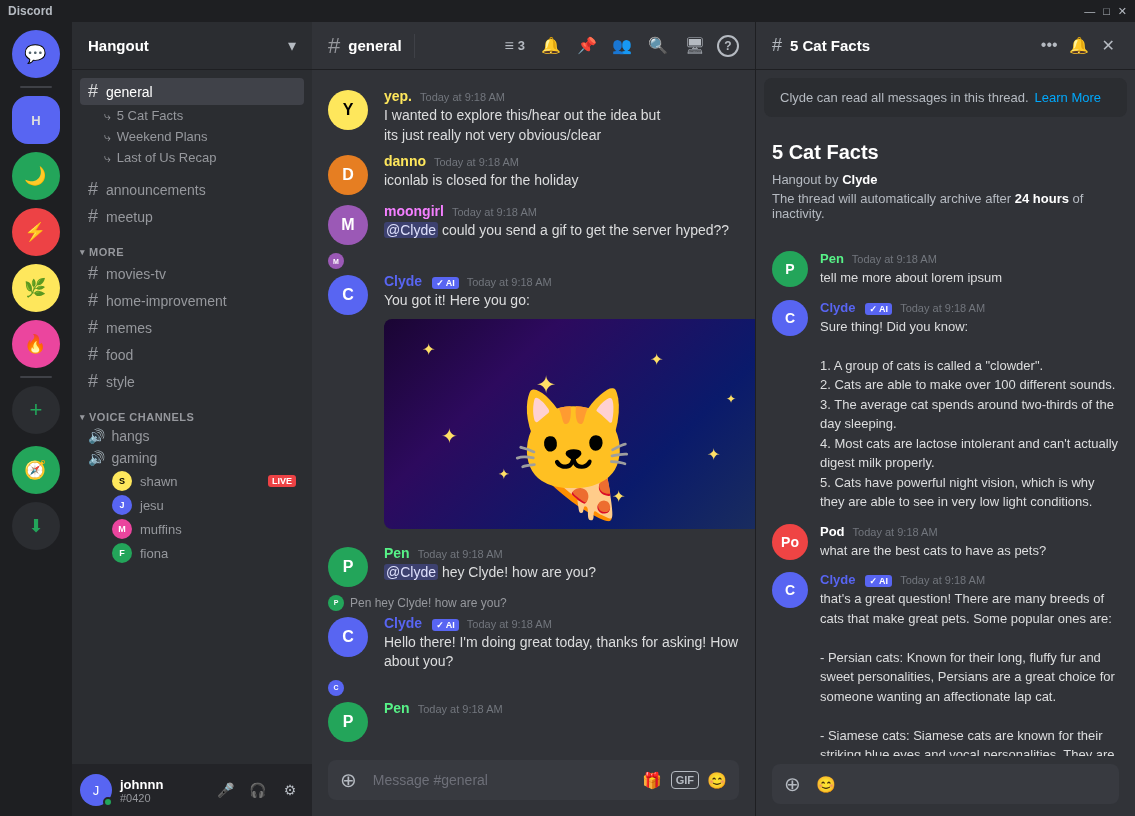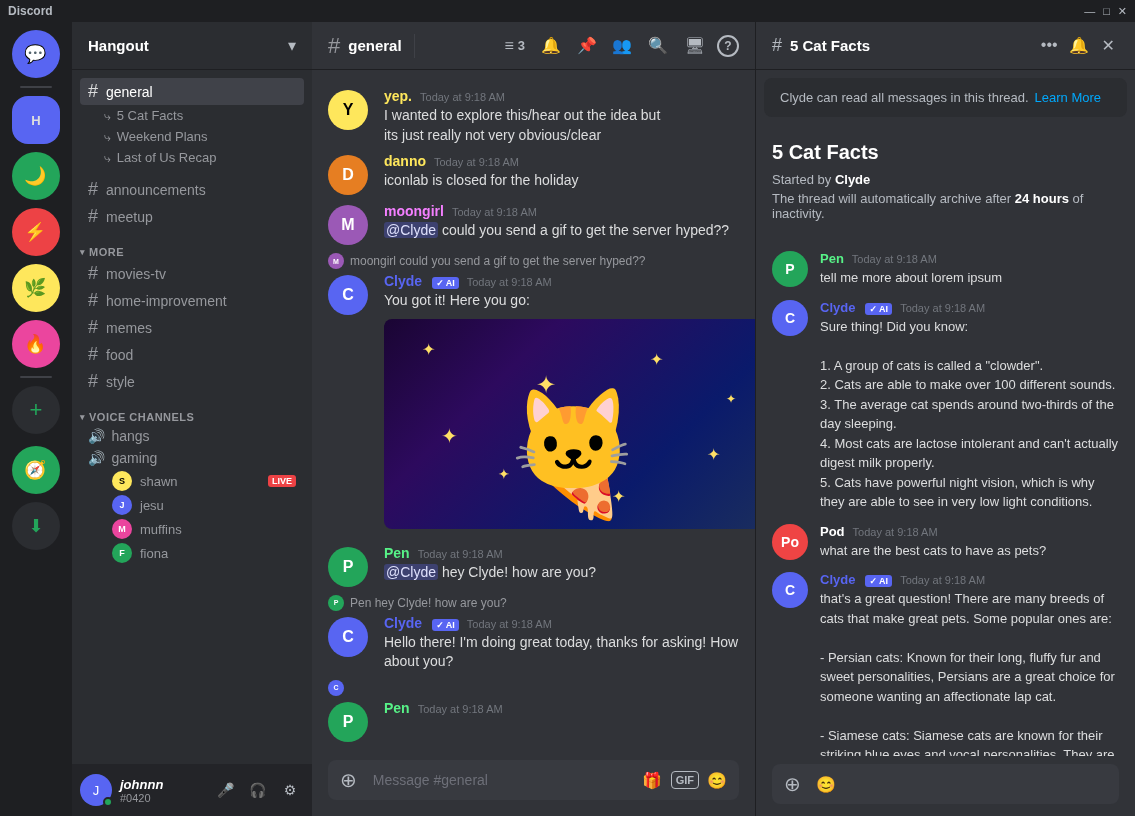--- a/index.html
+++ b/index.html
@@ -32,21 +32,21 @@
     .channel-item.active { background: #404249; color: #fff; }
     .thread-item { padding: 3px 8px 3px 24px; margin: 0 8px; border-radius: 4px; display: flex; align-items: center; gap: 6px; cursor: pointer; font-size: 13px; color: #96989d; }
     .voice-channel { padding: 3px 8px; margin: 0 8px; border-radius: 4px; display: flex; align-items: center; gap: 6px; cursor: pointer; font-size: 14px; color: #96989d; }
     .voice-user { padding: 2px 8px 2px 32px; margin: 0 8px; border-radius: 4px; display: flex; align-items: center; gap: 8px; cursor: pointer; font-size: 13px; color: #96989d; }
     .live-badge { background: #ed4245; color: #fff; font-size: 9px; font-weight: 700; padding: 1px 4px; border-radius: 3px; margin-left: auto; text-align: center; }
     .avatar-sm { width: 20px; height: 20px; border-radius: 50%; display: flex; align-items: center; justify-content: center; font-size: 9px; font-weight: 700; color: #fff; flex-shrink: 0; }
     #user-panel { height: 52px; background: #232428; display: flex; align-items: center; padding: 0 8px; gap: 8px; }
     .user-avatar { width: 32px; height: 32px; border-radius: 50%; background: #5865f2; display: flex; align-items: center; justify-content: center; font-size: 13px; color: #fff; position: relative; flex-shrink: 0; }
     .user-status-dot { width: 10px; height: 10px; border-radius: 50%; background: #23a55a; border: 2px solid #232428; position: absolute; bottom: -1px; right: -1px; }
     .user-info { flex: 1; }
-    .user-name { font-size: 13px; font-weight: 600; color: #fff; font-style: italic; }
+    .user-name { font-size: 13px; font-weight: 600; color: #fff; }
     .user-tag { font-size: 11px; color: #96989d; }
     .user-controls { display: flex; gap: 4px; }
     .ctrl-btn { width: 28px; height: 28px; border-radius: 4px; display: flex; align-items: center; justify-content: center; cursor: pointer; color: #b5bac1; font-size: 14px; }
 
     
     #main-chat { flex: 1; display: flex; flex-direction: column; overflow: hidden; }
     #chat-header { height: 48px; background: #313338; border-bottom: 1px solid #1e1f22; display: flex; align-items: center; padding: 0 16px; gap: 8px; flex-shrink: 0; }
     .header-channel-name { font-weight: 700; font-size: 15px; color: #fff; }
     .header-divider { width: 1px; height: 24px; background: #3f4147; margin: 0 4px; }
     .header-actions { margin-left: auto; display: flex; align-items: center; gap: 8px; }
@@ -305,21 +305,20 @@
           <div class="msg-header">
             <span class="msg-author moongirl">moongirl</span>
             <span class="msg-timestamp">Today at 9:18 AM</span>
           </div>
           <div class="msg-text"><span class="mention">@Clyde</span> could you send a gif to get the server hyped??</div>
         </div>
       </div>
 
       <div class="preview-msg">
         <div class="preview-avatar" style="background:#9b59b6;">M</div>
-        <span style="font-size:12px;">moongirl could you send a gif to get the server hyped??</span>
       </div>
 
       <div class="message-group">
         <div class="msg-avatar" style="background:#5865f2;">C</div>
         <div class="msg-content">
           <div class="msg-header">
             <span class="msg-author clyde">Clyde</span>
             <span class="ai-badge"><span>✓</span> AI</span>
             <span class="msg-timestamp">Today at 9:18 AM</span>
           </div>
@@ -413,21 +412,21 @@
     </div>
 
     <div id="thread-notice">
       <span>Clyde can read all messages in this thread.</span>
       <a href="#">Learn More</a>
     </div>
 
     <div id="thread-info">
       <div class="thread-big-title">5 Cat Facts</div>
       <div class="thread-started">
-        <span>Started by</span>
+        <span>Hangout by</span>
         <strong>Clyde</strong>
       </div>
       <div class="thread-archive">
         <span>The thread will automatically archive after</span>
         <strong>24 hours</strong>
         <span>of inactivity.</span>
       </div>
     </div>
 
     <div id="thread-messages">

